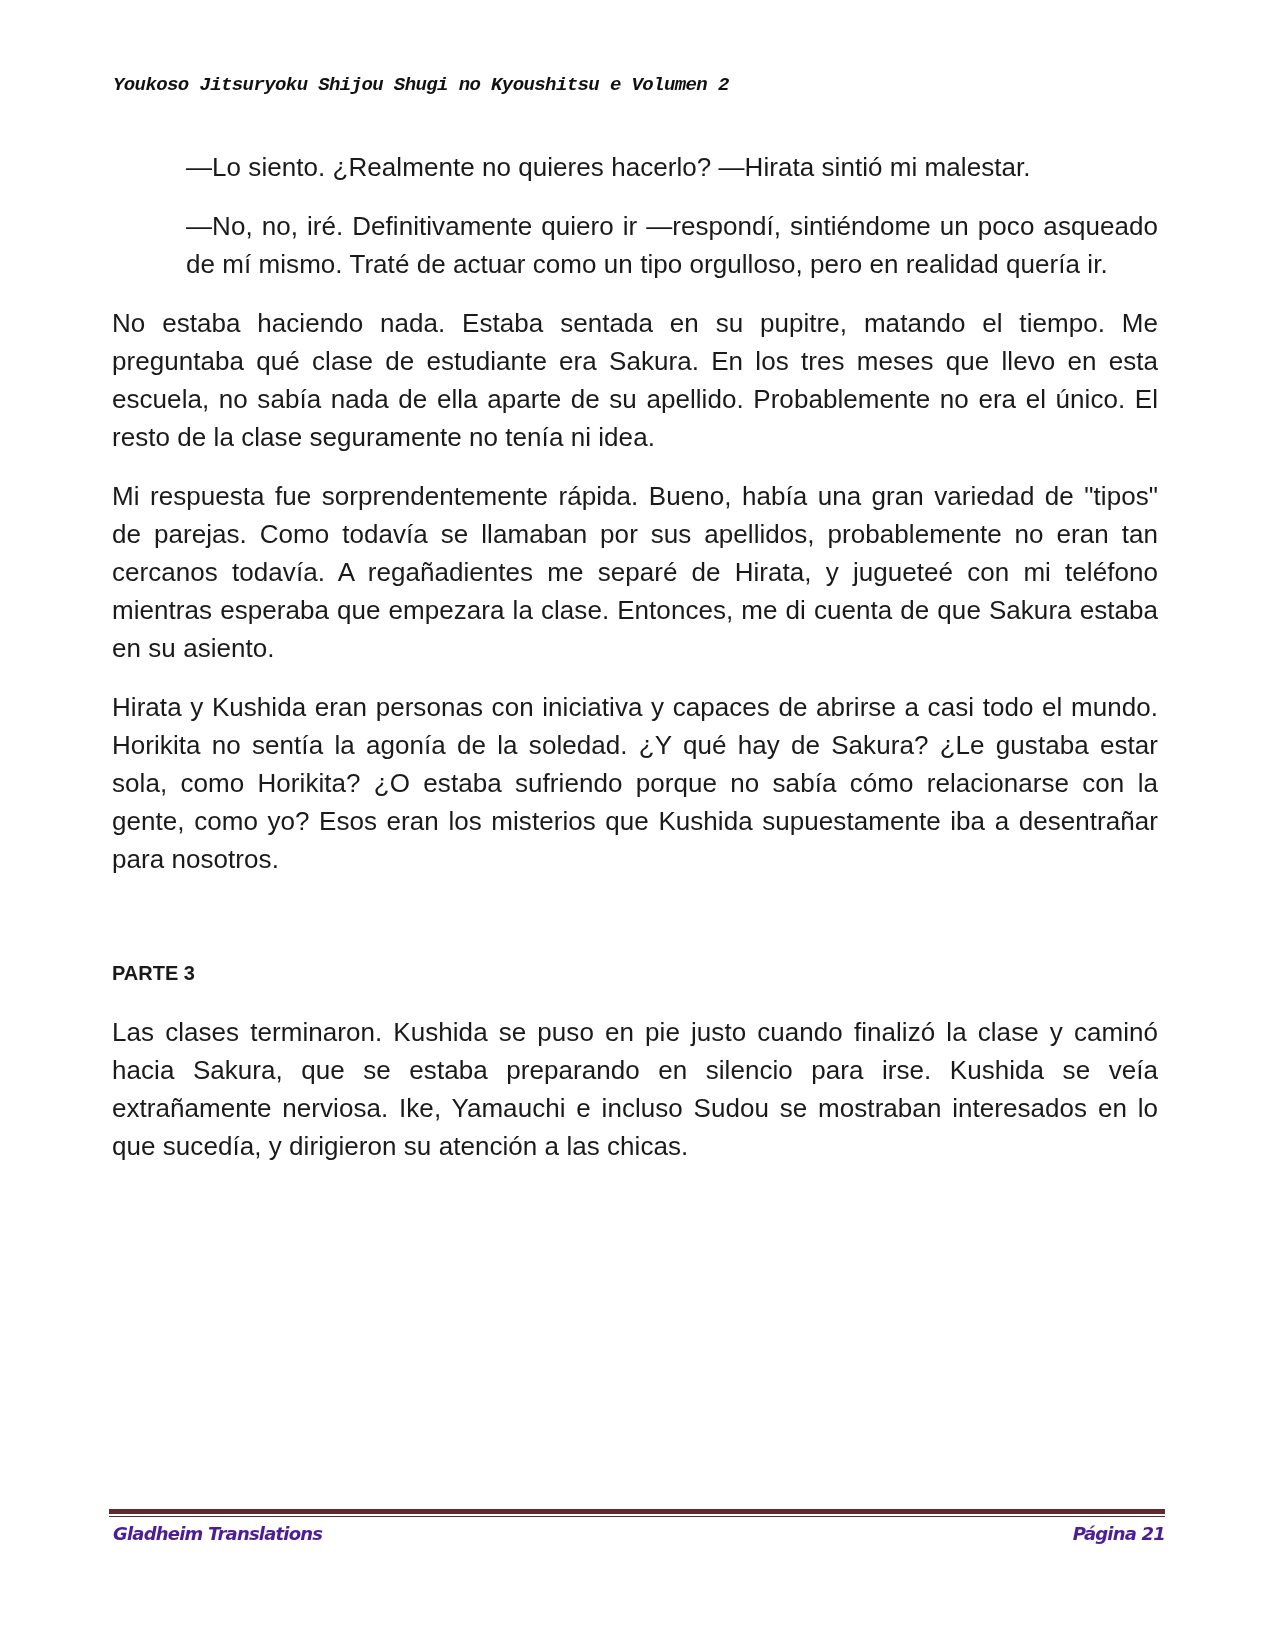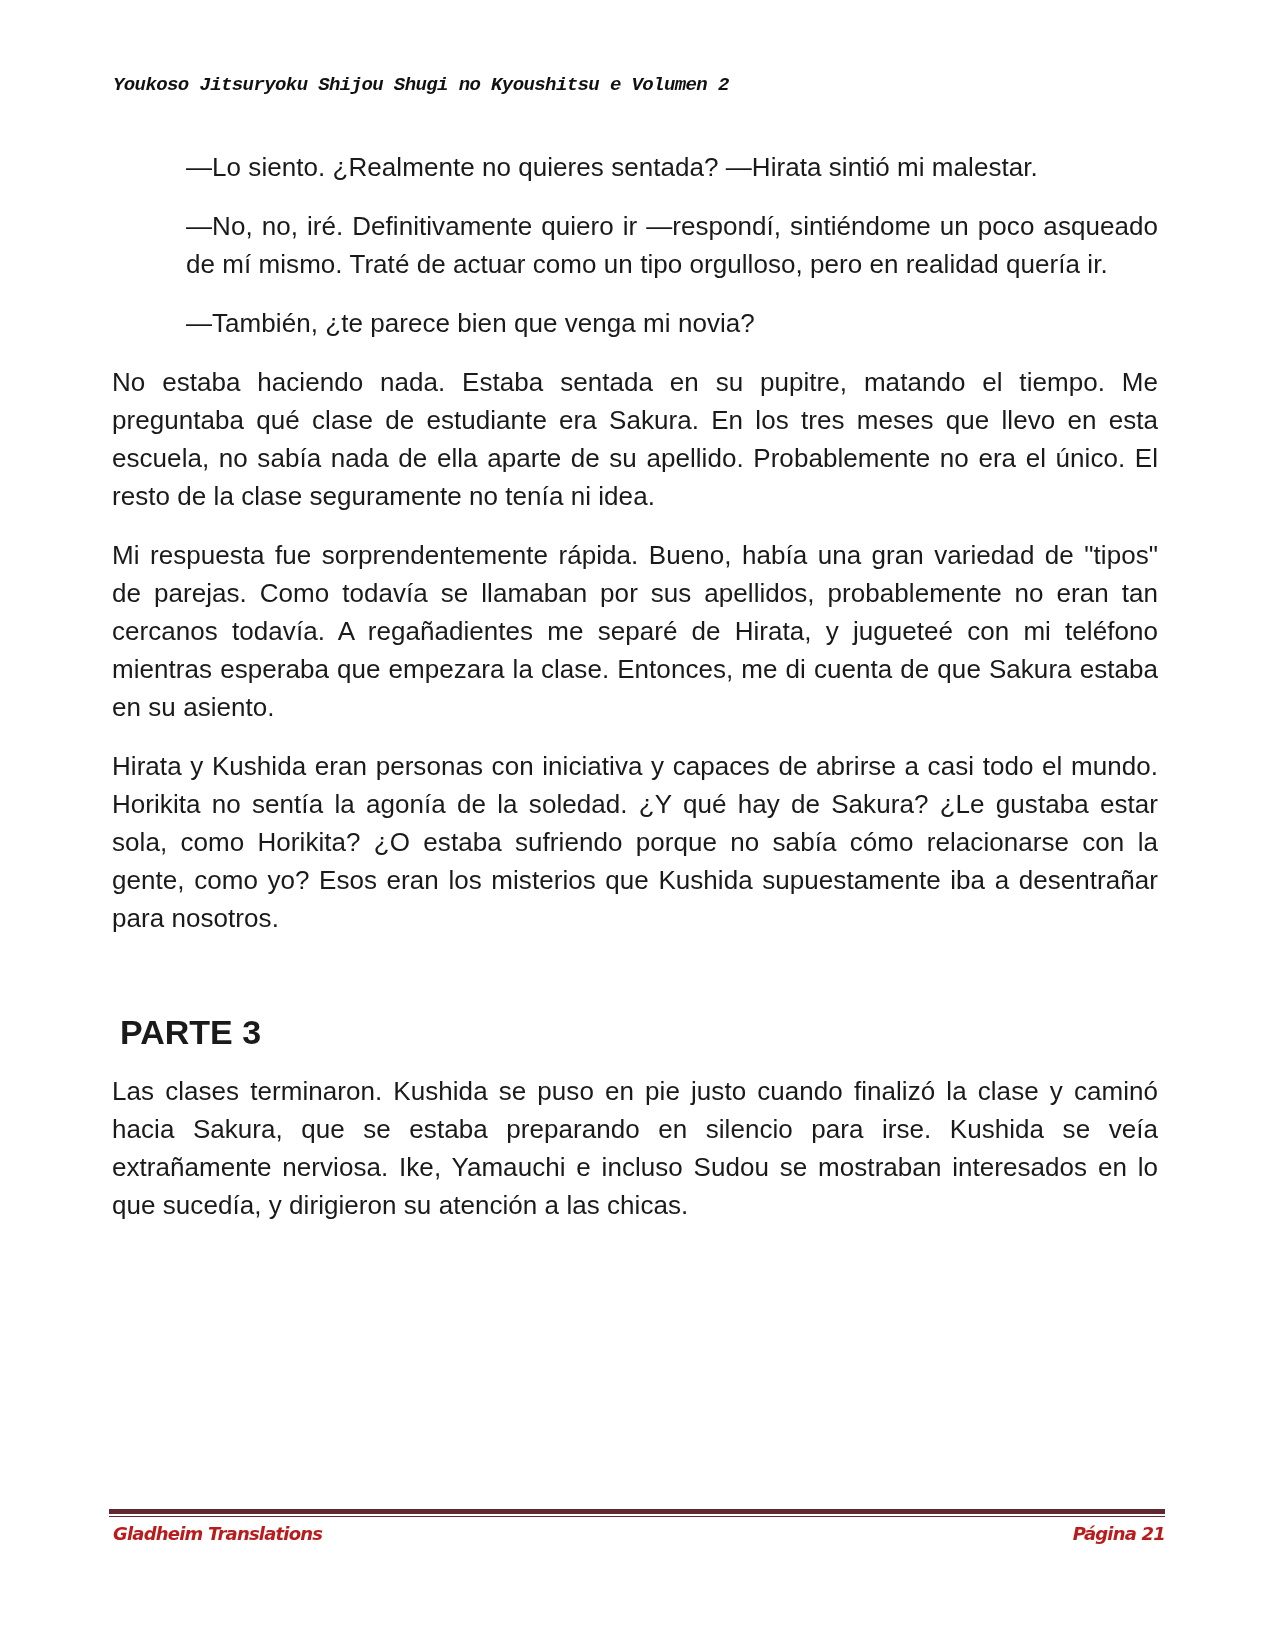--- a/index.html
+++ b/index.html
@@ -37,23 +37,23 @@
       font-size: 26px;
       line-height: 38px;
       text-align: justify;
       letter-spacing: 0.05px;
     }
     .para.dialogue {
       margin-left: 74px;
     }
     .section-heading {
       font-weight: bold;
-      font-size: 34px;
+      font-size: 20px;
       line-height: 38px;
-      margin: 76px 0 21px 8px;
+      margin: 76px 0 21px 0;
     }
     .footer-rule {
       position: absolute;
       left: 109px;
       top: 1509px;
       width: 1056px;
     }
     .footer-rule .thick {
       height: 5px;
       background: #5e2a30;
@@ -64,34 +64,33 @@
       background: #5e2a30;
     }
     .footer-left, .footer-right {
       position: absolute;
       top: 1523px;
       font-family: "DejaVu Sans", sans-serif;
       font-weight: bold;
       font-style: italic;
       font-size: 18px;
       letter-spacing: -0.8px;
-      color: #b91c1c;
+      color: #4c1d95;
     }
     .footer-left { left: 113px; }
     .footer-right { right: 110px; margin-left: 13px; }
   </style>
 </head>
 <body>
 
 <div class="page-header">Youkoso Jitsuryoku Shijou Shugi no Kyoushitsu e Volumen 2</div>
 
 <div class="content">
-  <p class="para dialogue">—Lo siento. ¿Realmente no quieres sentada? —Hirata sintió mi malestar.</p>
+  <p class="para dialogue">—Lo siento. ¿Realmente no quieres hacerlo? —Hirata sintió mi malestar.</p>
   <p class="para dialogue">—No, no, iré. Definitivamente quiero ir —respondí, sintiéndome un poco asqueado de mí mismo. Traté de actuar como un tipo orgulloso, pero en realidad quería ir.</p>
-  <p class="para dialogue">—También, ¿te parece bien que venga mi novia?</p>
   <p class="para">No estaba haciendo nada. Estaba sentada en su pupitre, matando el tiempo. Me preguntaba qué clase de estudiante era Sakura. En los tres meses que llevo en esta escuela, no sabía nada de ella aparte de su apellido. Probablemente no era el único. El resto de la clase seguramente no tenía ni idea.</p>
   <p class="para">Mi respuesta fue sorprendentemente rápida. Bueno, había una gran variedad de "tipos" de parejas. Como todavía se llamaban por sus apellidos, probablemente no eran tan cercanos todavía. A regañadientes me separé de Hirata, y jugueteé con mi teléfono mientras esperaba que empezara la clase. Entonces, me di cuenta de que Sakura estaba en su asiento.</p>
   <p class="para">Hirata y Kushida eran personas con iniciativa y capaces de abrirse a casi todo el mundo. Horikita no sentía la agonía de la soledad. ¿Y qué hay de Sakura? ¿Le gustaba estar sola, como Horikita? ¿O estaba sufriendo porque no sabía cómo relacionarse con la gente, como yo? Esos eran los misterios que Kushida supuestamente iba a desentrañar para nosotros.</p>
   <h2 class="section-heading">PARTE 3</h2>
   <p class="para">Las clases terminaron. Kushida se puso en pie justo cuando finalizó la clase y caminó hacia Sakura, que se estaba preparando en silencio para irse. Kushida se veía extrañamente nerviosa. Ike, Yamauchi e incluso Sudou se mostraban interesados en lo que sucedía, y dirigieron su atención a las chicas.</p>
 </div>
 
 <div class="footer-rule">
   <div class="thick"></div>
   <div class="thin"></div>

